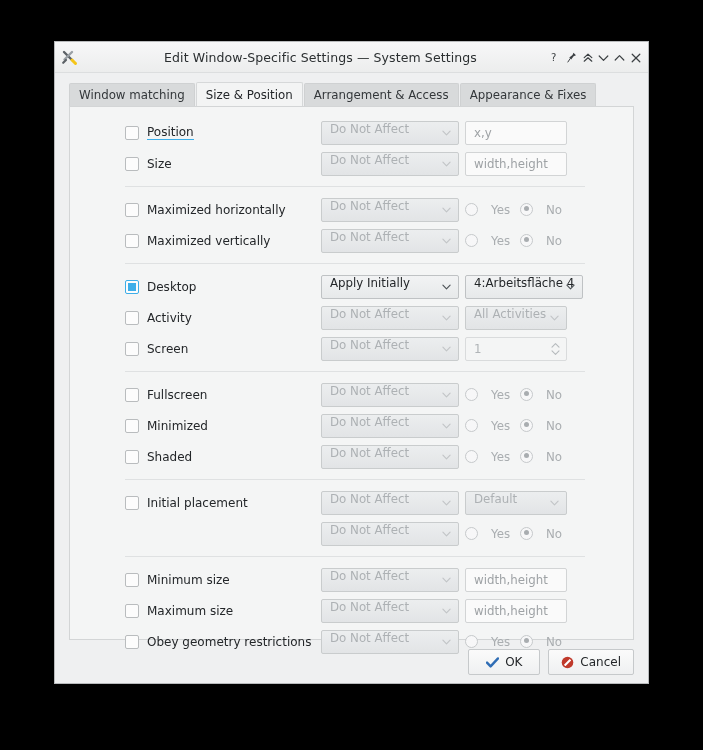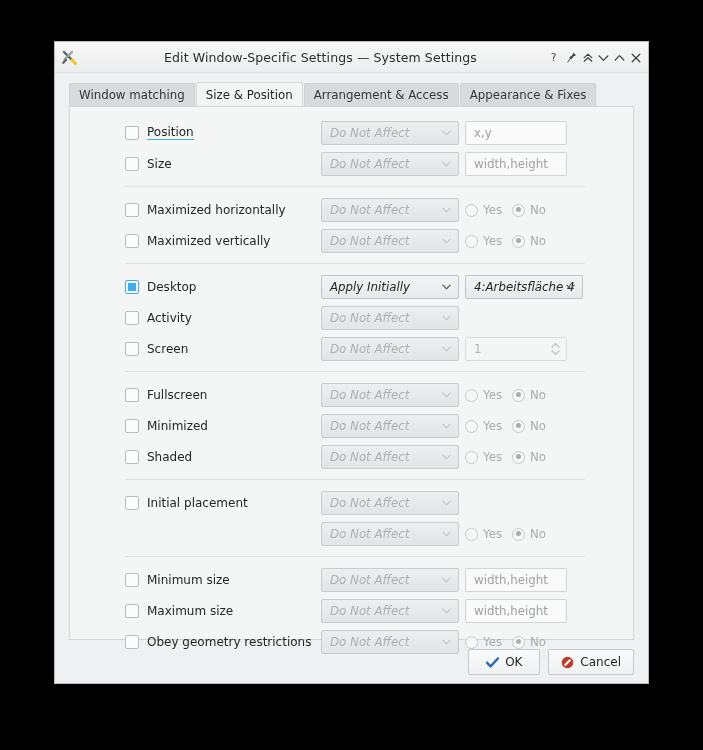--- a/index.html
+++ b/index.html
@@ -152,28 +152,27 @@
     position: absolute;
     left: 251px;
     width: 138px;
   }
   .combo {
     position: relative;
     height: 24px;
     border: 1px solid #c9cccd;
     border-radius: 2px;
     background: linear-gradient(to bottom, #eceeef 0%, #e2e4e6 100%);
-    display: flex; align-items: center;
+    display: flex; align-items: flex-start;
     padding: 0 20px 0 8px;
     font-size: 11.8px;
     color: #adb1b4;
     white-space: nowrap;
     overflow: hidden;
     cursor: default;
-    font-style: italic;
   }
   .combo.enabled {
     color: #232629;
     background: linear-gradient(to bottom, #f2f3f4 0%, #e7e9ea 100%);
     border-color: #bfc2c4;
   }
   .chev {
     position: absolute;
     right: 7px; top: 50%;
     transform: translateY(-50%);
@@ -219,21 +218,21 @@
     transform: translateY(-50%);
     width: 9px; height: 14px;
   }
 
   .radios {
     display: flex; align-items: center;
     gap: 10px;
     height: 24px;
   }
   .radio-opt {
-    display: flex; align-items: flex-end; gap: 5px;
+    display: flex; align-items: flex-start; gap: 13px;
     font-size: 11.8px;
     color: #a9adb0;
     cursor: default;
   }
   .rb {
     width: 13px; height: 13px;
     border: 1.4px solid #c6c9cb;
     border-radius: 50%;
     background: #f7f7f8;
     flex: none;
@@ -490,20 +489,30 @@
           <div class="cell-combo">
             <div class="combo">
               <span>Do Not Affect</span>
               <span class="chev">
                 <svg width="9" height="6" viewBox="0 0 9 6">
                   <path d="M0.9 1.2 L4.5 4.8 L8.1 1.2" stroke="#c2c5c7" stroke-width="1.15" fill="none" stroke-linecap="round" stroke-linejoin="round"></path>
                 </svg>
               </span>
             </div>
           </div>
+          <div class="cell-value">
+            <div class="combo">
+              <span>All Activities</span>
+              <span class="chev">
+                <svg width="9" height="6" viewBox="0 0 9 6">
+                  <path d="M0.9 1.2 L4.5 4.8 L8.1 1.2" stroke="#c2c5c7" stroke-width="1.15" fill="none" stroke-linecap="round" stroke-linejoin="round"></path>
+                </svg>
+              </span>
+            </div>
+          </div>
         </div>
         <div class="row">
           <div class="cell-label">
             <span class="cb"></span>
             <span class="lbl">Screen</span>
           </div>
           <div class="cell-combo">
             <div class="combo">
               <span>Do Not Affect</span>
               <span class="chev">
@@ -610,20 +619,30 @@
         </div>
         <div class="sep"></div>
         <div class="row">
           <div class="cell-label">
             <span class="cb"></span>
             <span class="lbl">Initial placement</span>
           </div>
           <div class="cell-combo">
             <div class="combo">
               <span>Do Not Affect</span>
+              <span class="chev">
+                <svg width="9" height="6" viewBox="0 0 9 6">
+                  <path d="M0.9 1.2 L4.5 4.8 L8.1 1.2" stroke="#c2c5c7" stroke-width="1.15" fill="none" stroke-linecap="round" stroke-linejoin="round"></path>
+                </svg>
+              </span>
+            </div>
+          </div>
+          <div class="cell-value">
+            <div class="combo">
+              <span>Default</span>
               <span class="chev">
                 <svg width="9" height="6" viewBox="0 0 9 6">
                   <path d="M0.9 1.2 L4.5 4.8 L8.1 1.2" stroke="#c2c5c7" stroke-width="1.15" fill="none" stroke-linecap="round" stroke-linejoin="round"></path>
                 </svg>
               </span>
             </div>
           </div>
         </div>
         <div class="row">
           <div class="cell-combo">

